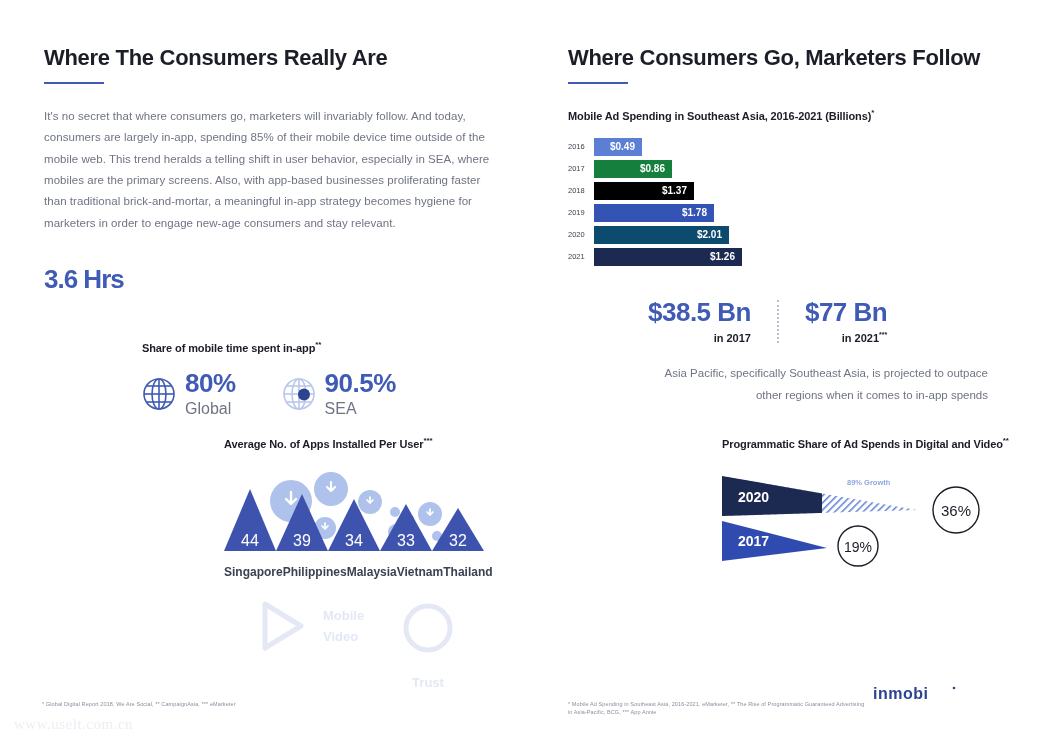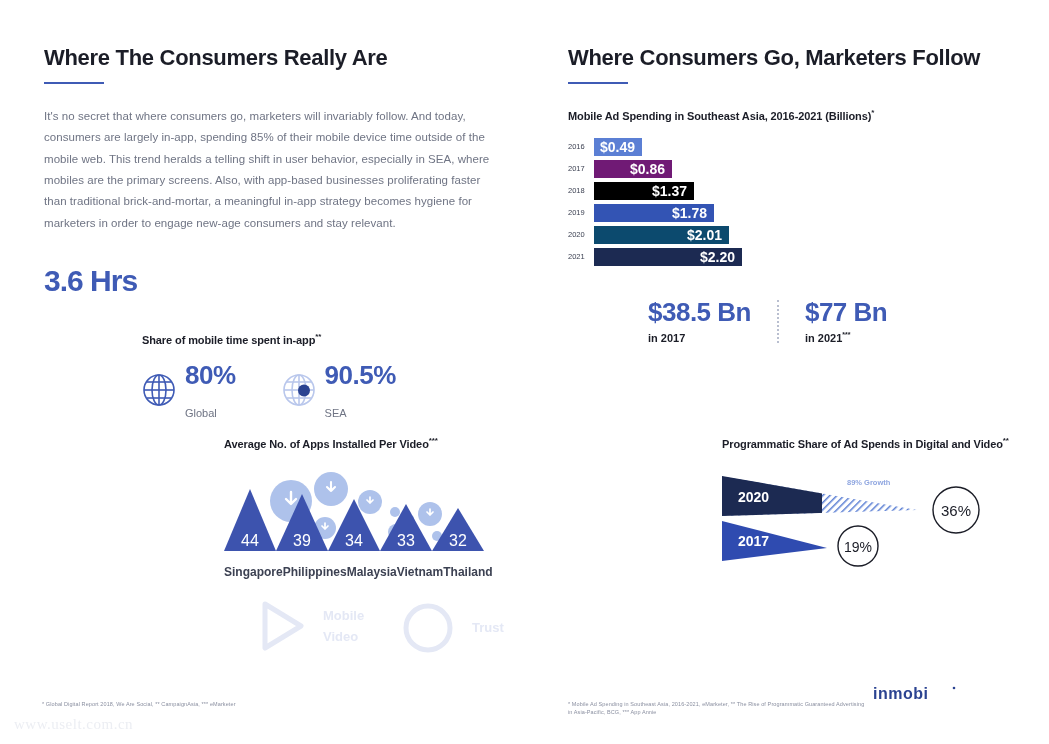--- a/index.html
+++ b/index.html
@@ -25,33 +25,33 @@
   .section-label sup { font-size: 8px; font-weight: bold; }
 
   
   .left-col { position: absolute; left: 44px; top: 46px; width: 450px; }
   .body-copy {
     margin-top: 22px;
     font-size: 11.5px; line-height: 1.85; color: #6f7484; letter-spacing: 0.05px;
   }
   .bignum {
     margin-top: 30px;
-    font-size: 30px; font-weight: bold; color: #3f5bb5; letter-spacing: -1px;
+    font-size: 26px; font-weight: bold; color: #3f5bb5; letter-spacing: -1px;
   }
   .bignum-sub {
     margin-top: 6px; font-size: 11.5px; line-height: 1.75; color: #6f7484;
   }
 
   
-  .share-block { position: absolute; left: 142px; top: 332px; width: 330px; }
+  .share-block { position: absolute; left: 142px; top: 340px; width: 330px; }
   .share-row { display: flex; align-items: flex-start; margin-top: 16px; gap: 8px; }
   .share-item { display: flex; align-items: center; gap: 9px; }
   .share-item.second { margin-left: 38px; }
   .share-num { font-size: 26px; font-weight: bold; color: #3f5bb5; letter-spacing: -0.5px; line-height: 1; }
-  .share-cap { font-size: 11px; color: #6f7484; margin-top: 19px; }
+  .share-cap { font-size: 16px; color: #6f7484; margin-top: 4px; }
 
   
   .mountain-block { position: absolute; left: 224px; top: 436px; width: 270px; }
   .mountain-wrap { position: relative; width: 260px; height: 95px; margin-top: 16px; }
   .mlabels { display: flex; width: 260px; margin-top: 4px; }
   .mlabels span {
     flex: 1; text-align: center; font-size: 12px; font-weight: bold; color: #3c4152;
   }
 
   
@@ -79,25 +79,25 @@
 
   
   .barchart { margin-top: 16px; }
   .bar-row { display: flex; align-items: center; height: 18px; margin-bottom: 4px; }
   .bar-year {
     width: 26px; font-size: 7.5px; font-weight: normal; color: #3c4152; text-align: left;
   }
   .bar-track { position: relative; height: 18px; }
   .bar-fill {
     height: 18px; display: flex; align-items: center; justify-content: flex-end;
-    padding-right: 7px; color: #fff; font-size: 14px; font-weight: bold;
-  }
-
-  
-  .stats { position: absolute; left: 648px; top: 298px; width: 340px; }
+    padding-right: 7px; color: #fff; font-size: 10px; font-weight: bold;
+  }
+
+  
+  .stats { position: absolute; left: 648px; top: 298px; width: 340px; text-align: right; }
   .stats-row { display: flex; align-items: flex-start; }
   .stat { }
   .stat-num { font-size: 26px; font-weight: bold; color: #3f5bb5; letter-spacing: -0.5px; line-height: 1.1; }
   .stat-sub { font-size: 11px; font-weight: bold; color: #1b1d27; margin-top: 4px; }
   .stat-sub sup { font-size: 7px; }
   .stat-div {
     width: 1px; align-self: stretch; margin: 2px 26px 0 26px;
     border-left: 2px dotted #b9bfd0;
   }
   .stats-copy {
@@ -158,21 +158,21 @@
         <span>
           <span class="share-num" style="display:block">90.5%</span>
           <span class="share-cap" style="display:block">SEA</span>
         </span>
       </div>
 
     </div>
   </div>
 
   <div class="mountain-block">
-    <div class="section-label"><span>Average No. of Apps Installed Per Video</span><sup>***</sup></div>
+    <div class="section-label"><span>Average No. of Apps Installed Per User</span><sup>***</sup></div>
     <div class="mountain-wrap">
       <svg width="260" height="95" viewBox="0 0 260 95">
 
         <g opacity="1">
           <circle cx="67" cy="35" r="21" fill="#aec2eb"></circle>
           <path d="M67 26 v11 M62 33 l5 5 5-5" stroke="#fff" stroke-width="2.4" fill="none" stroke-linecap="round" stroke-linejoin="round"></path>
           <circle cx="107" cy="23" r="17" fill="#aec2eb"></circle>
           <path d="M107 16 v9 M103 21 l4 4 4-4" stroke="#fff" stroke-width="2.1" fill="none" stroke-linecap="round" stroke-linejoin="round"></path>
           <circle cx="101" cy="62" r="11" fill="#aec2eb"></circle>
           <path d="M101 57 v6 M98 60 l3 3 3-3" stroke="#fff" stroke-width="1.7" fill="none" stroke-linecap="round" stroke-linejoin="round"></path>
@@ -221,21 +221,21 @@
         <svg width="46" height="52" viewBox="0 0 46 52">
           <polygon points="6,4 42,26 6,48" fill="none" stroke="#e4e8f5" stroke-width="5" stroke-linejoin="round"></polygon>
         </svg>
       </span>
       <span class="trio-text ghost">
         <span style="display:block">Mobile</span>
         <span style="display:block">Video</span>
       </span>
     </div>
 
-    <div class="trio-item" style="left:358px; top:4px;">
+    <div class="trio-item" style="left:358px; top:4px;flex-direction:column;">
       <span>
         <svg width="52" height="52" viewBox="0 0 52 52">
           <circle cx="26" cy="26" r="22" fill="none" stroke="#e4e8f5" stroke-width="5"></circle>
         </svg>
       </span>
       <span class="trio-text ghost">
         <span style="display:block">Trust</span>
       </span>
     </div>
 
@@ -253,21 +253,21 @@
     <div class="barchart">
       <div class="bar-row">
         <span class="bar-year">2016</span>
         <div class="bar-track">
           <div class="bar-fill" style="width:48px;background:#5b7fd4">$0.49</div>
         </div>
       </div>
       <div class="bar-row">
         <span class="bar-year">2017</span>
         <div class="bar-track">
-          <div class="bar-fill" style="width:78px;background:#701a75">$0.86</div>
+          <div class="bar-fill" style="width:78px;background:#15803d">$0.86</div>
         </div>
       </div>
       <div class="bar-row">
         <span class="bar-year">2018</span>
         <div class="bar-track">
           <div class="bar-fill" style="width:100px;background:#000000">$1.37</div>
         </div>
       </div>
       <div class="bar-row">
         <span class="bar-year">2019</span>
@@ -277,38 +277,39 @@
       </div>
       <div class="bar-row">
         <span class="bar-year">2020</span>
         <div class="bar-track">
           <div class="bar-fill" style="width:135px;background:#0c4a6e">$2.01</div>
         </div>
       </div>
       <div class="bar-row">
         <span class="bar-year">2021</span>
         <div class="bar-track">
-          <div class="bar-fill" style="width:148px;background:#1c2a52">$2.20</div>
+          <div class="bar-fill" style="width:148px;background:#1c2a52">$1.26</div>
         </div>
       </div>
     </div>
   </div>
 
   <div class="stats">
     <div class="stats-row">
       <div class="stat">
         <div class="stat-num">$38.5 Bn</div>
         <div class="stat-sub"><span>in 2017</span><sup></sup></div>
       </div>
       <div class="stat-div"></div>
       <div class="stat">
         <div class="stat-num">$77 Bn</div>
         <div class="stat-sub"><span>in 2021</span><sup>***</sup></div>
       </div>
     </div>
+    <div class="stats-copy">Asia Pacific, specifically Southeast Asia, is projected to outpace other regions when it comes to in-app spends</div>
   </div>
 
   <div class="funnel-block">
     <div class="section-label"><span>Programmatic Share of Ad Spends in Digital and Video</span><sup>**</sup></div>
     <div class="funnel-wrap">
       <svg width="285" height="95" viewBox="0 0 285 95">
         <defs>
           <pattern id="hatch" width="5" height="5" patternTransform="rotate(45)" patternUnits="userSpaceOnUse">
             <rect width="5" height="5" fill="#ffffff"></rect>
             <line x1="0" y1="0" x2="0" y2="5" stroke="#5b7fd4" stroke-width="3"></line>

